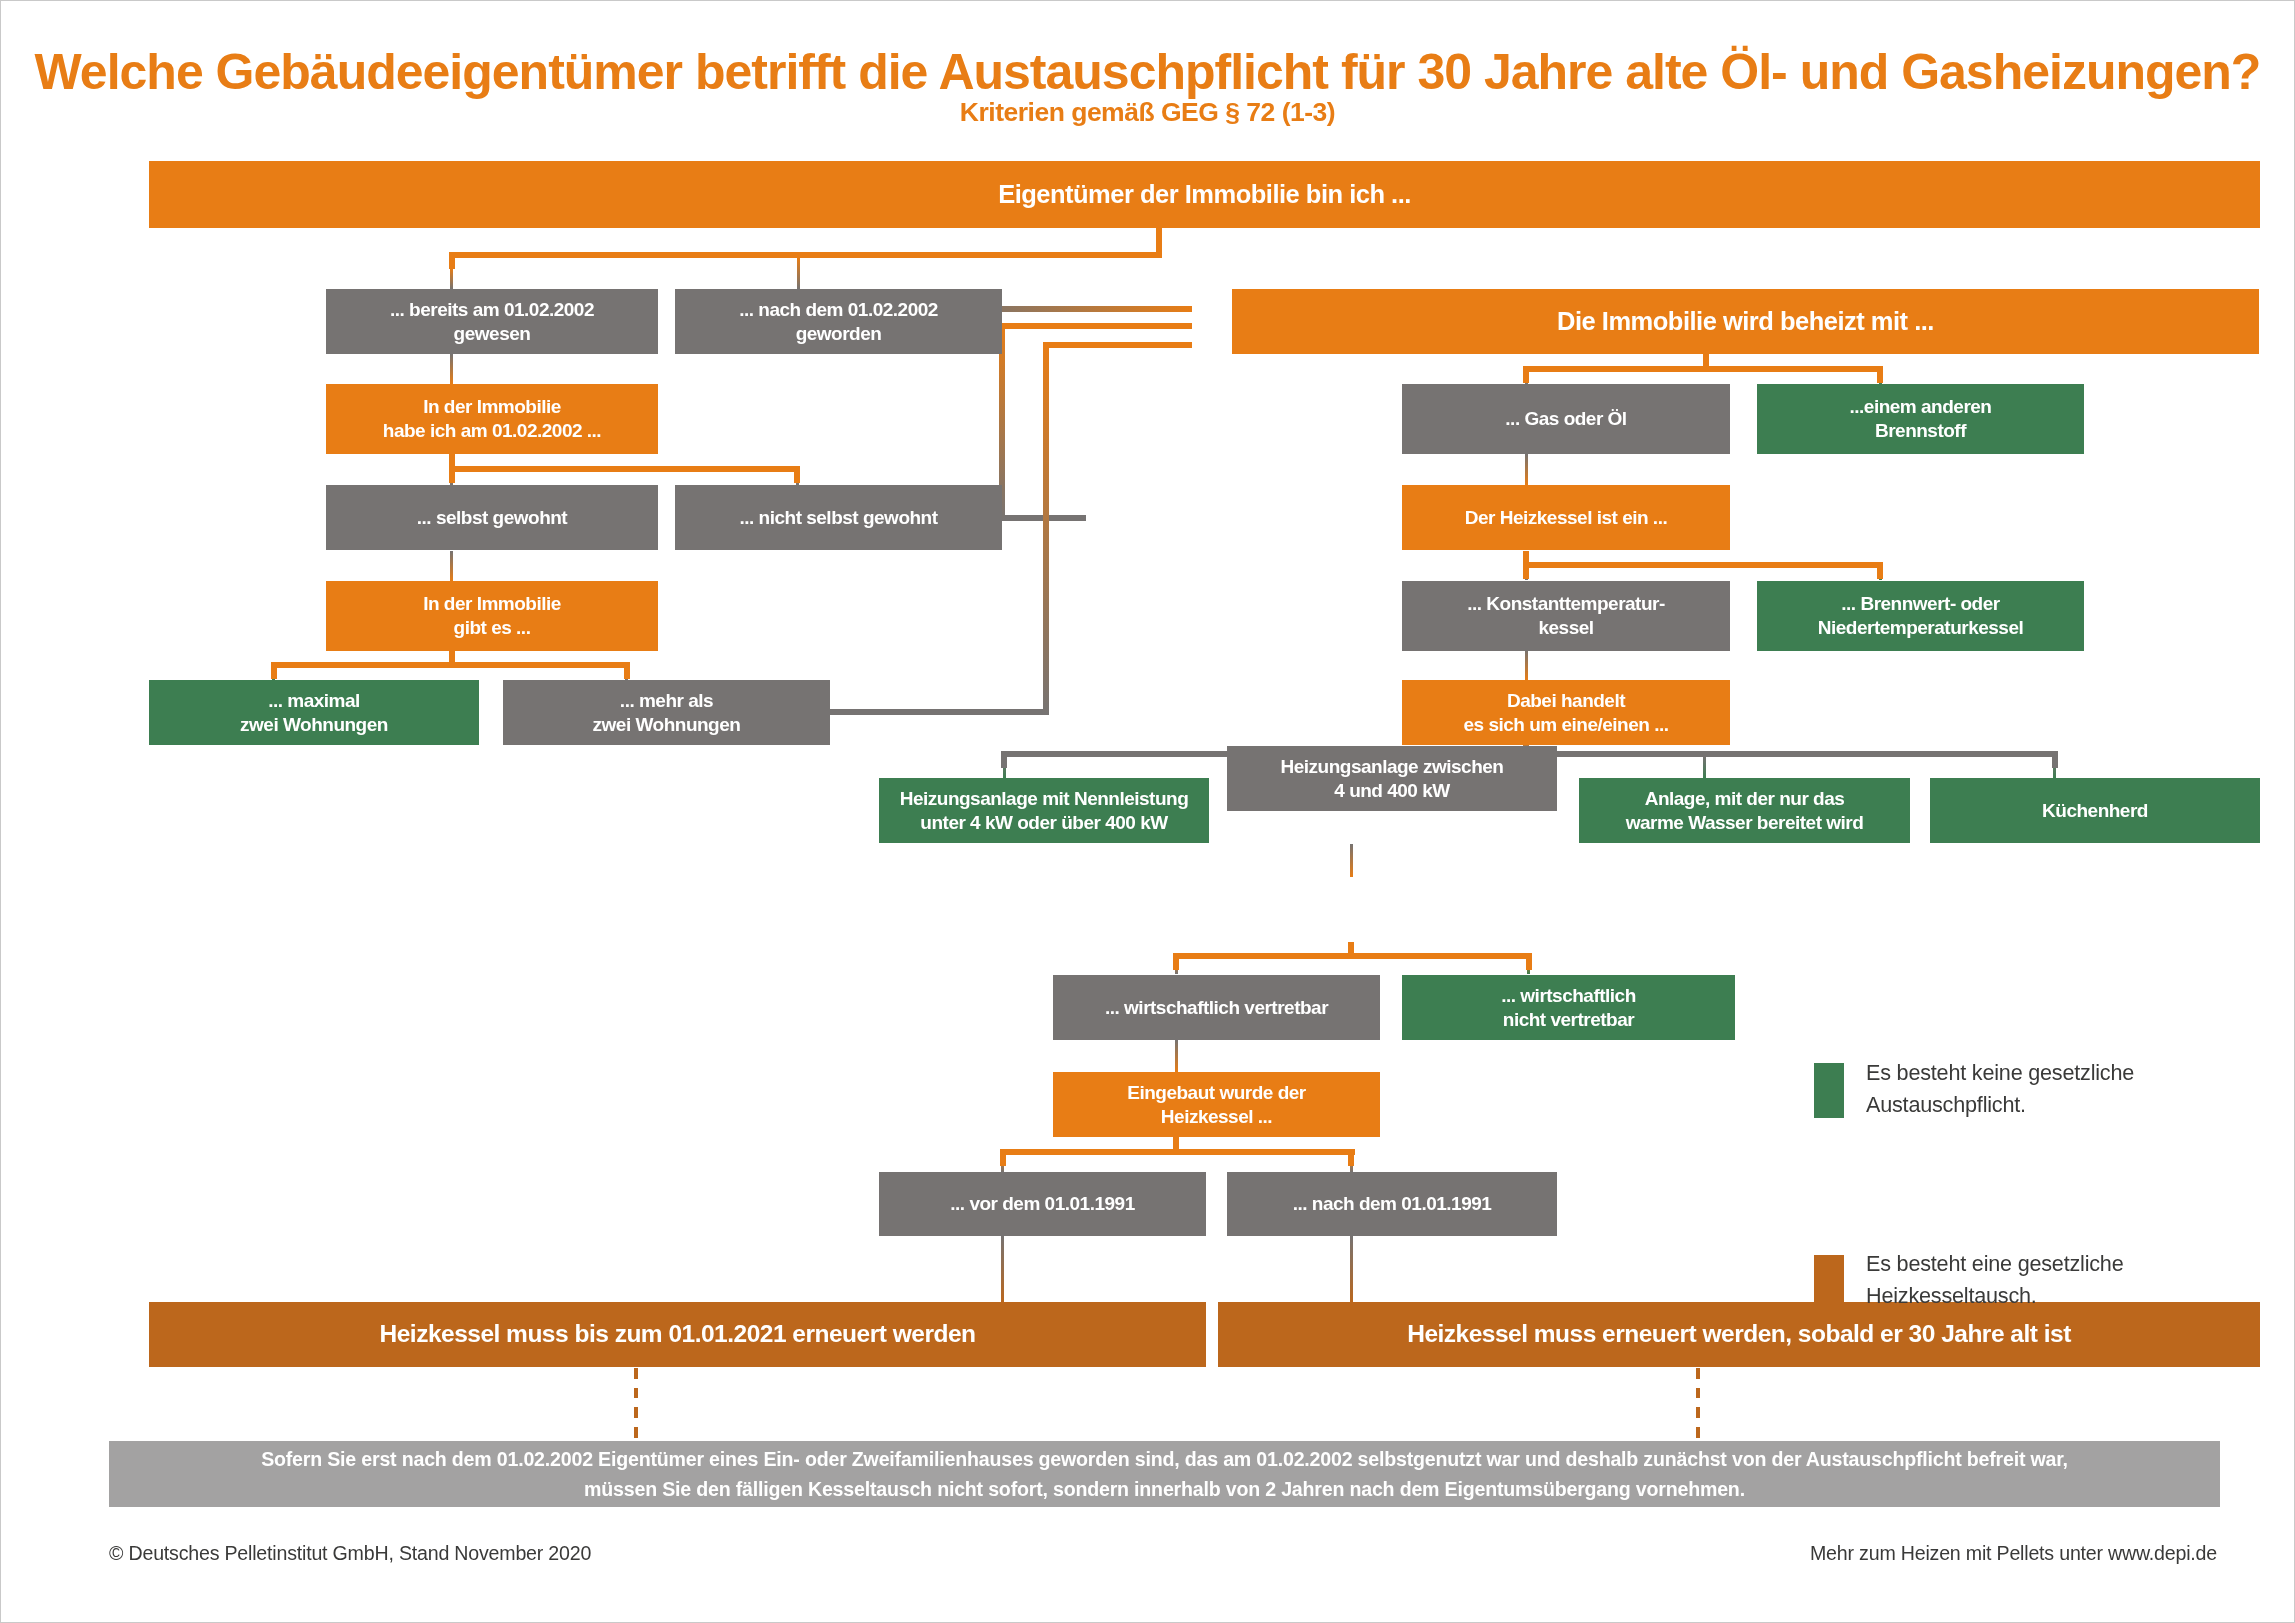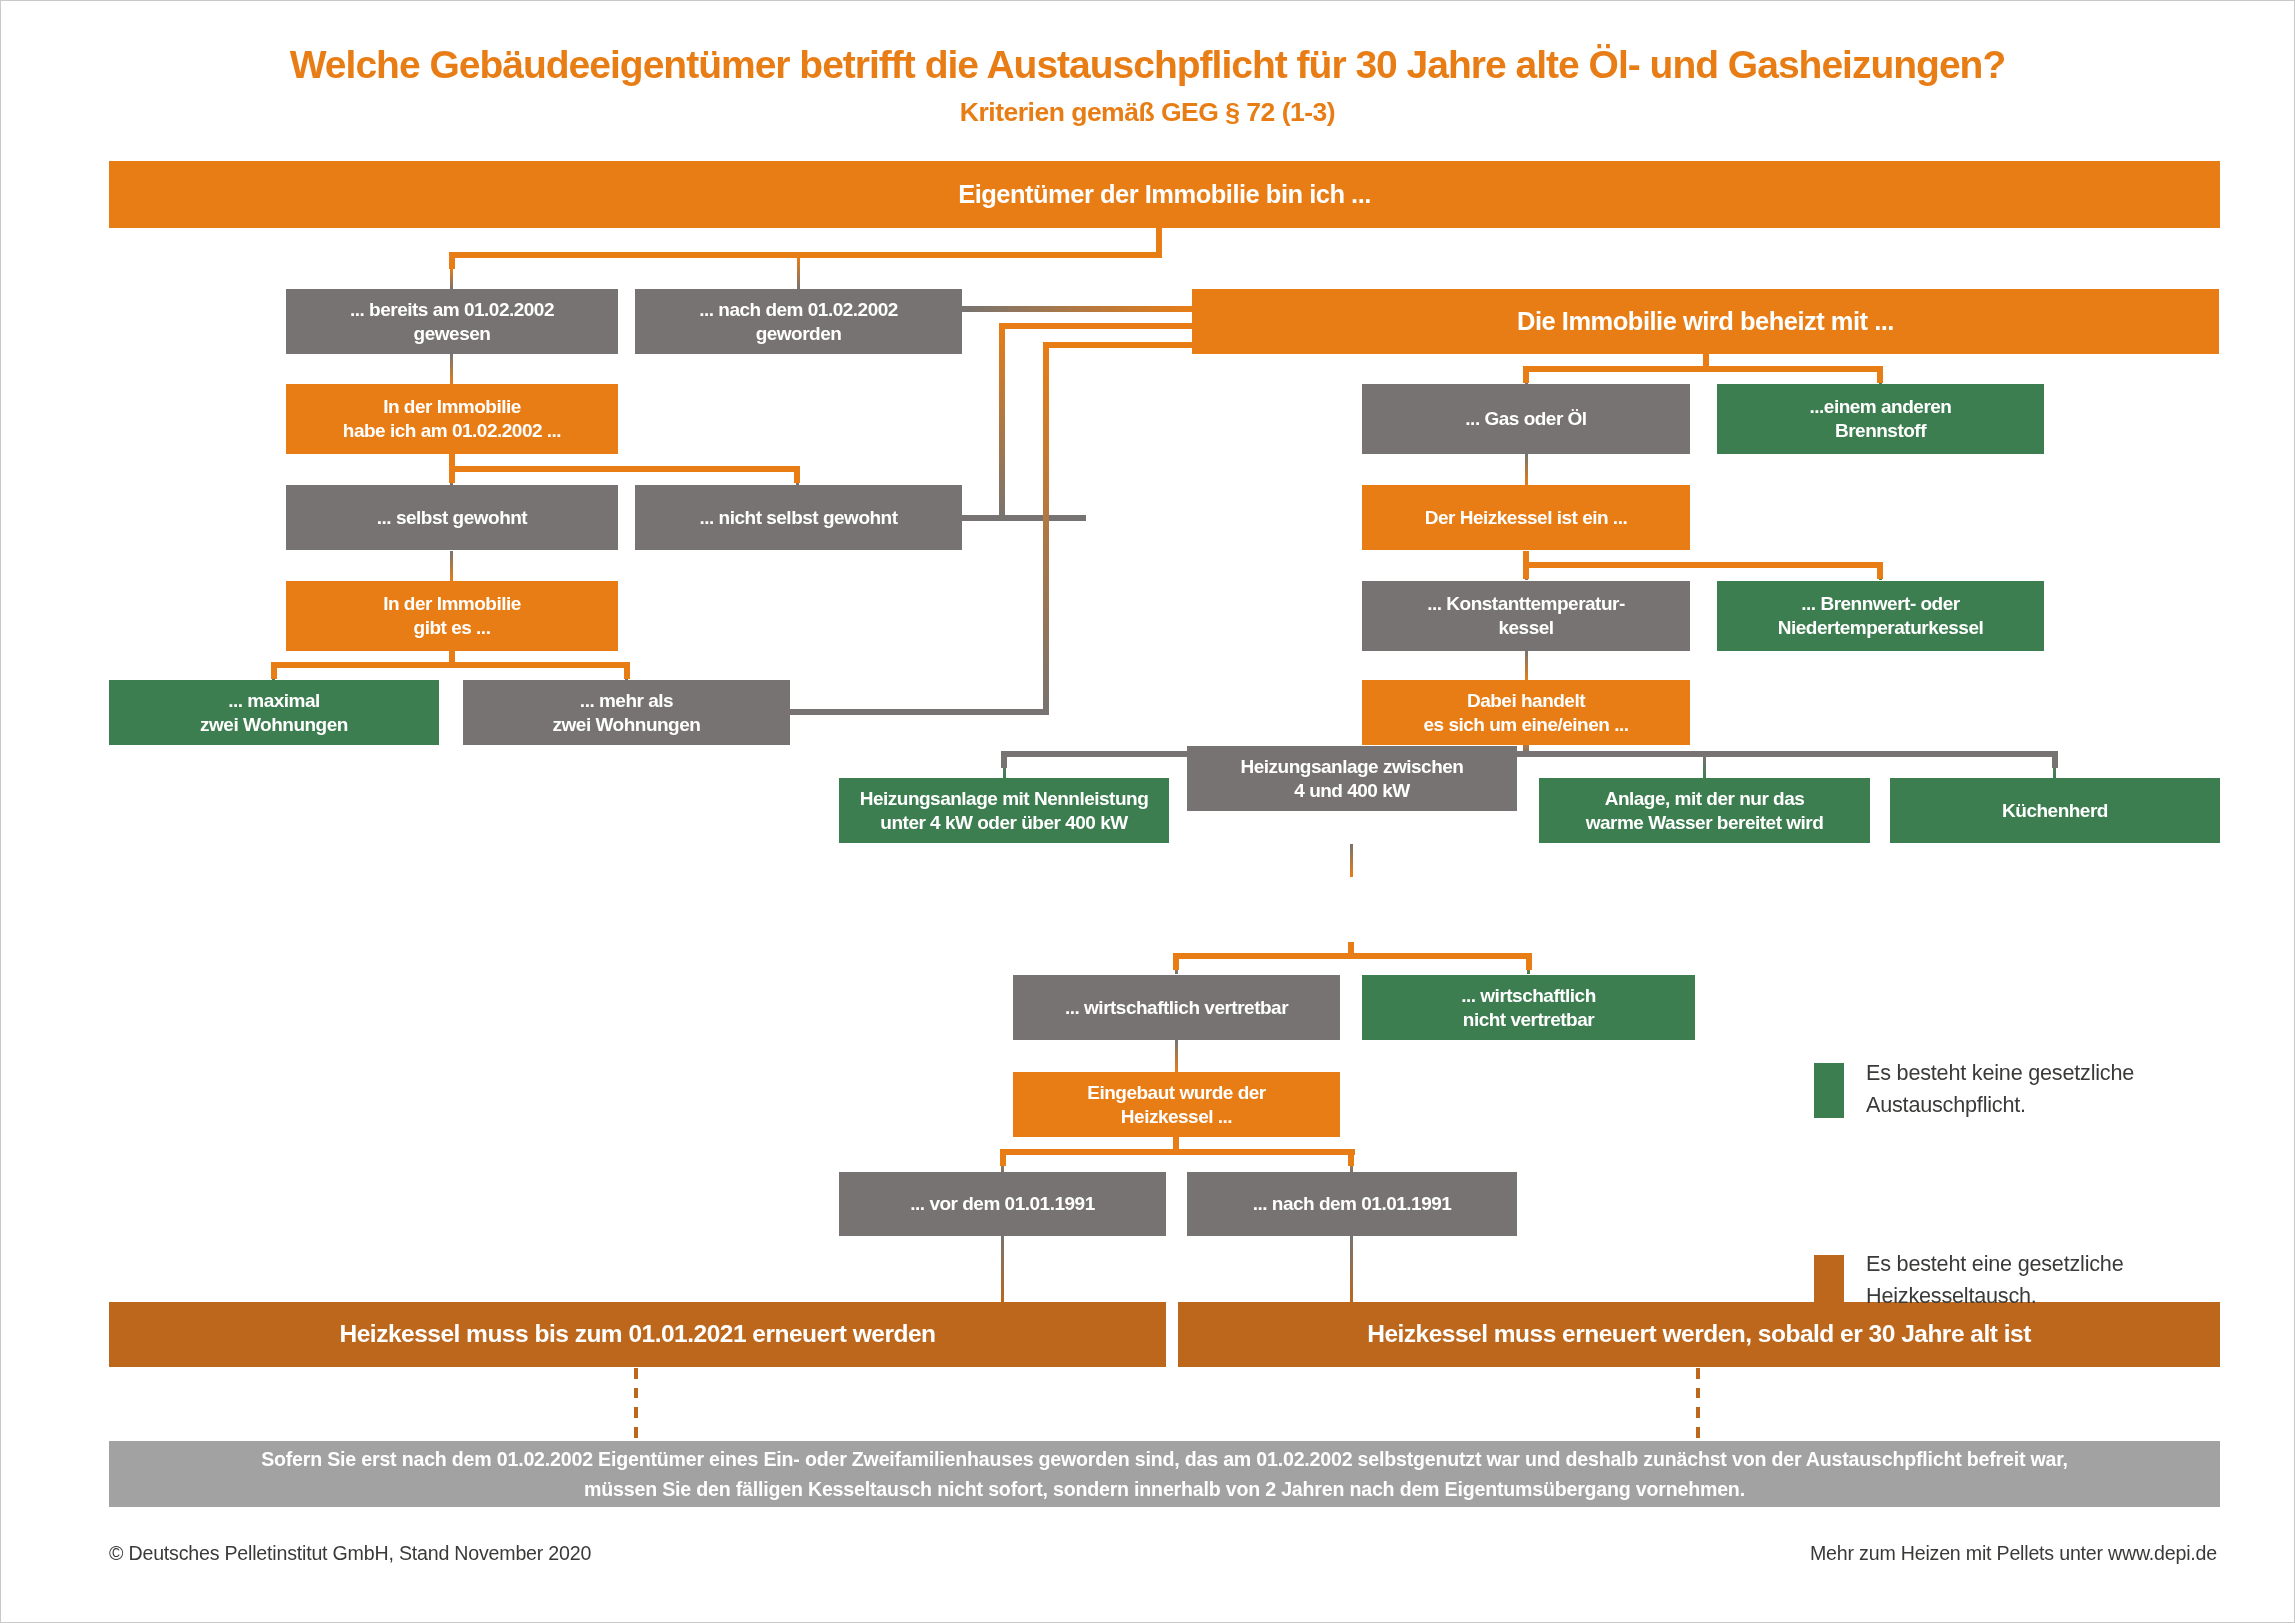--- a/index.html
+++ b/index.html
@@ -3,31 +3,32 @@
 <meta charset="utf-8">
 <style>
   html,body{margin:0;padding:0;background:#ffffff;}
   .page{
     position:relative;width:2295px;height:1623px;background:#ffffff;
     border:1px solid #c9c9c9;box-sizing:border-box;overflow:hidden;
     font-family:"Liberation Sans",sans-serif;
   }
   .title{
     position:absolute;left:0;right:0;top:42px;text-align:center;
-    color:#E87D15;font-weight:bold;font-size:39px;letter-spacing:-1px;
+    color:#E87D15;font-weight:bold;font-size:50px;letter-spacing:-1px;
   }
   .subtitle{
     position:absolute;left:0;right:0;top:96px;text-align:center;
     color:#E87D15;font-weight:bold;font-size:26.5px;letter-spacing:-0.5px;
   }
   .node{
     position:absolute;display:flex;align-items:center;justify-content:center;
     text-align:center;color:#ffffff;font-weight:bold;font-size:19px;
     line-height:1.24;letter-spacing:-0.5px;white-space:pre-line;box-sizing:border-box;
     padding:2px 6.9px;
+    margin-left:40px;
   }
   .bar{font-size:25.5px;}
   .bar2{font-size:24.5px;}
   .n-or{background:#E87D15;}
   .n-gy{background:#767372;}
   .n-gn{background:#3D7E51;}
   .n-br{background:#BC671C;}
   .ln{position:absolute;}
   .c-or{background:#E87D15;}
   .c-gy{background:#767372;}

